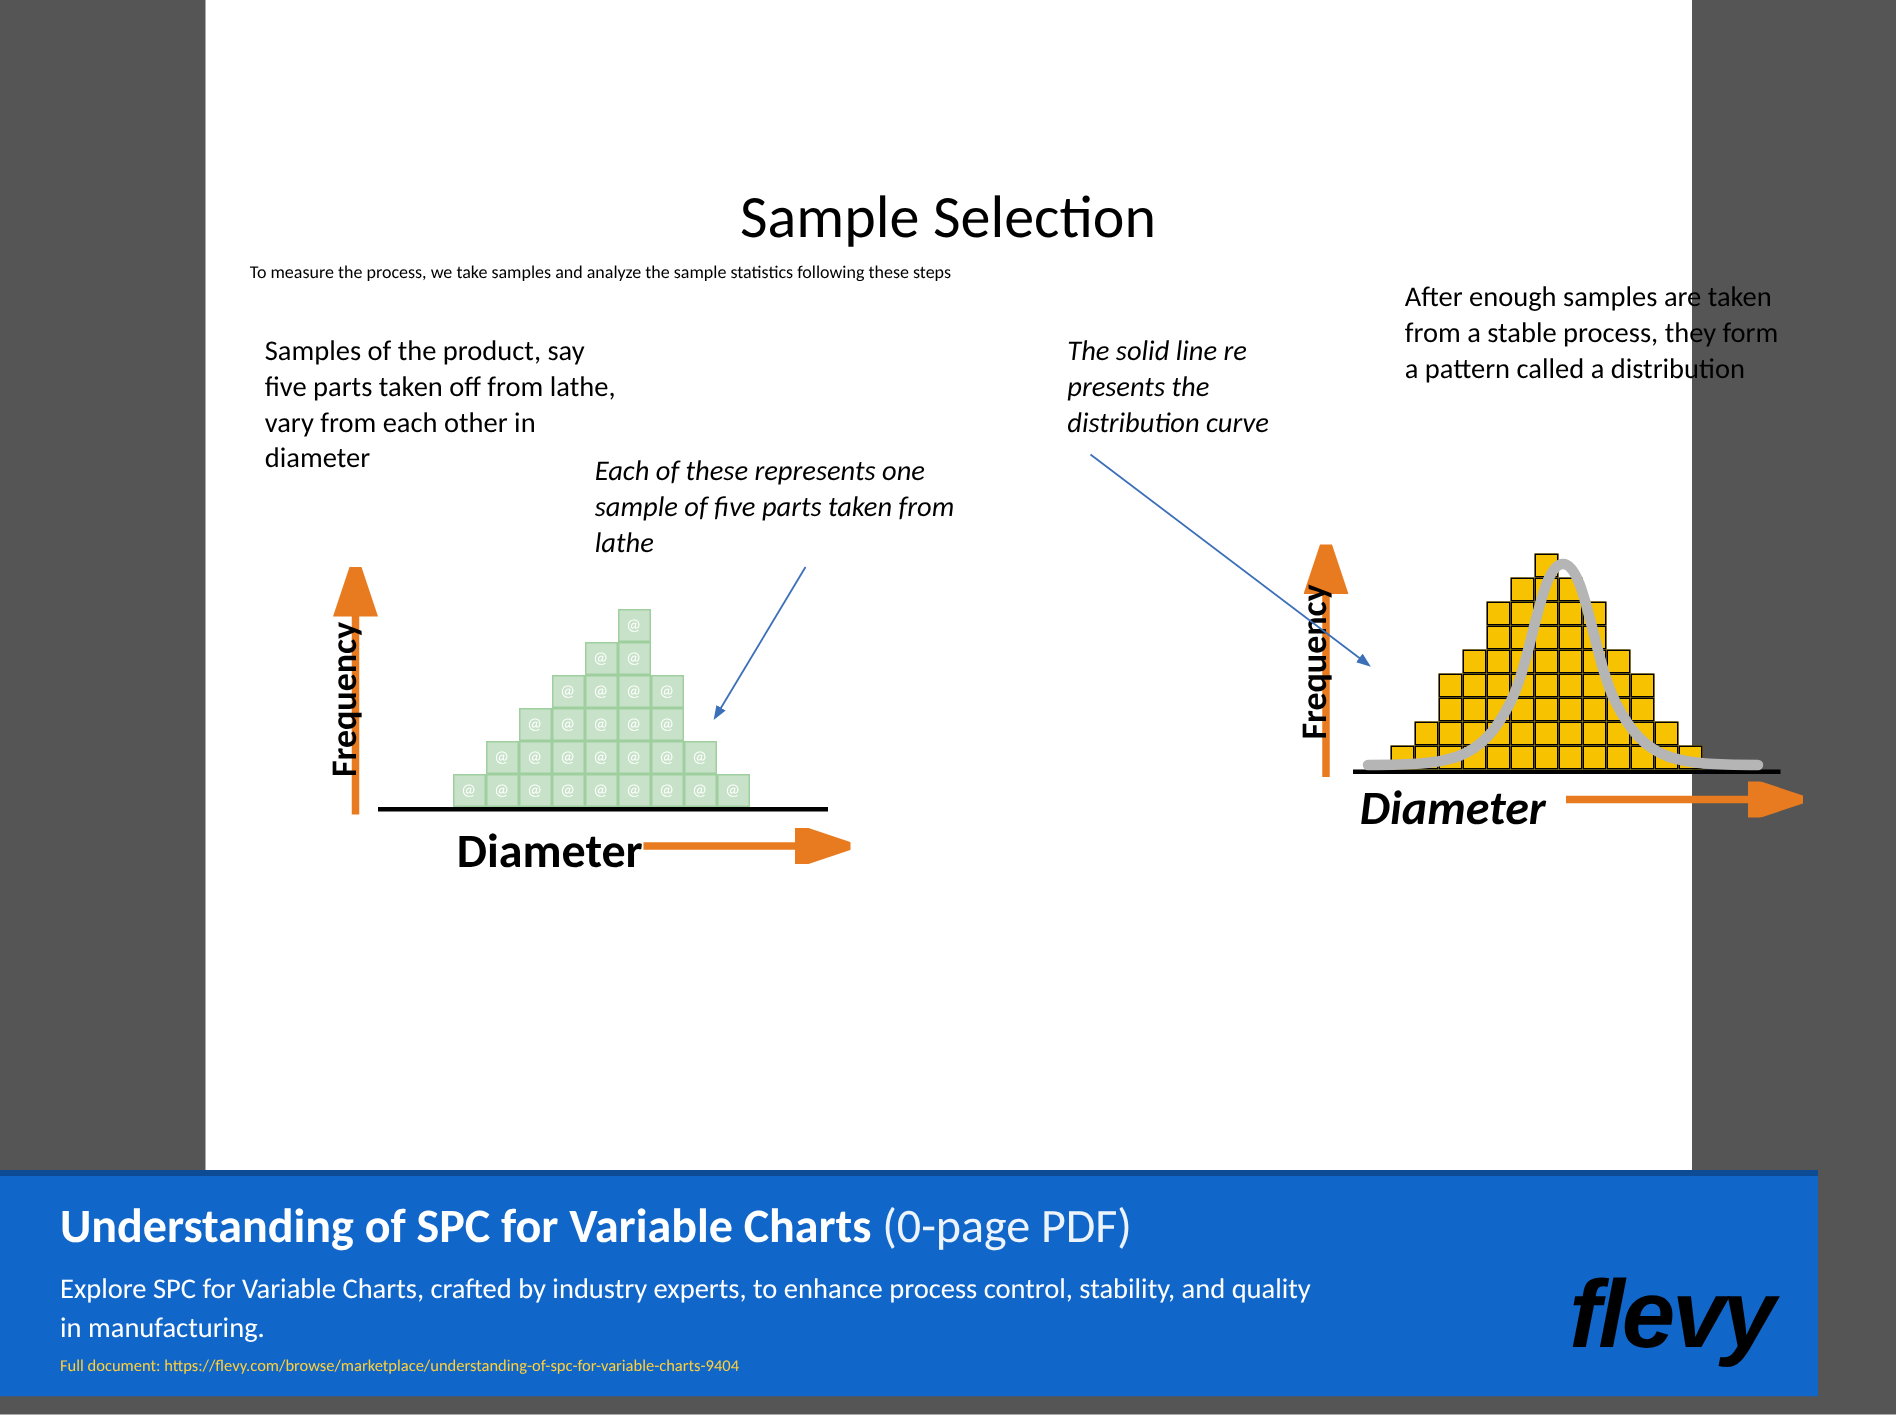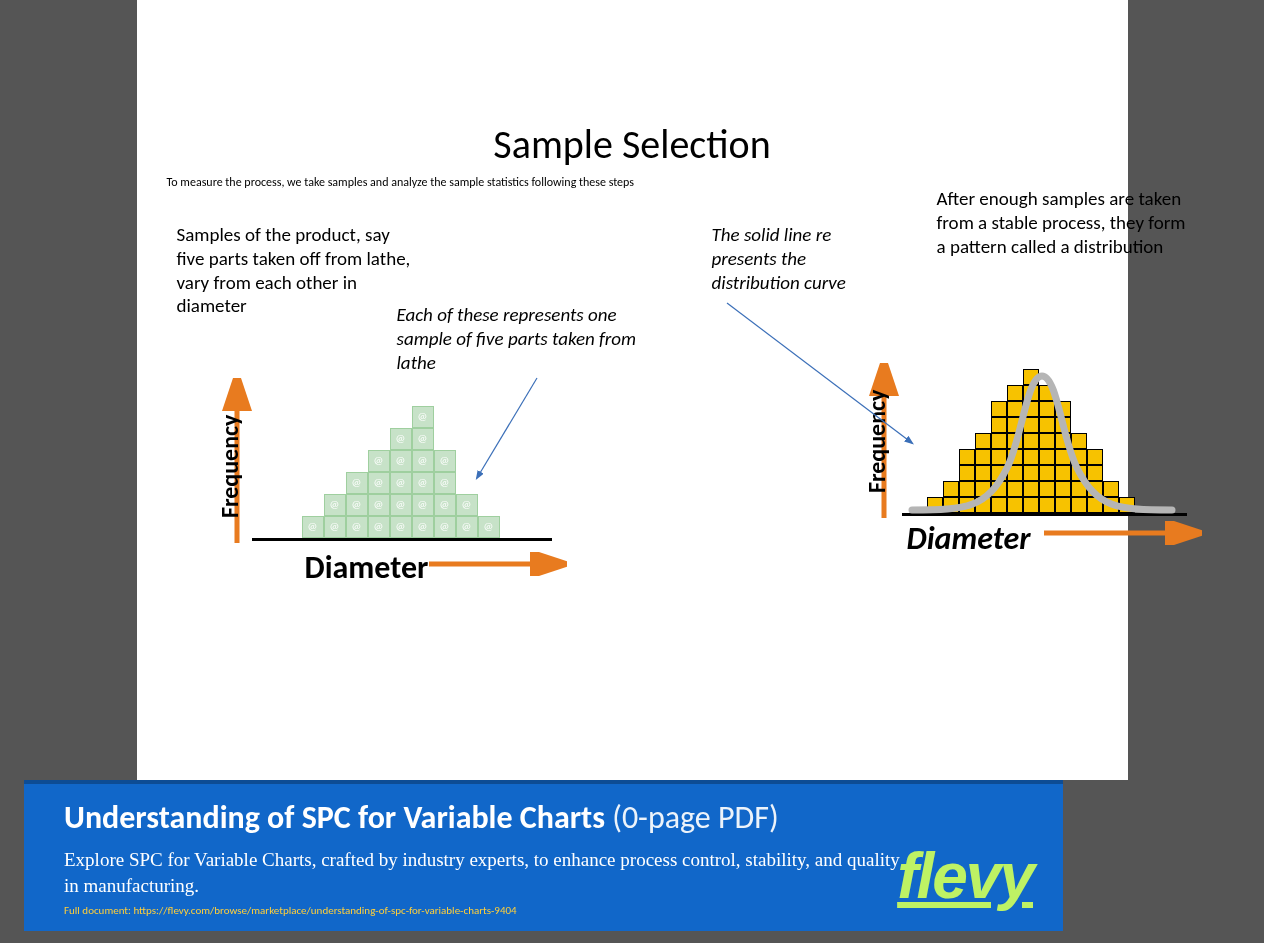--- a/index.html
+++ b/index.html
@@ -49,61 +49,58 @@
     font-weight: 700;
     font-size: 24px;
   }
   .axis-label-x {
     position: absolute;
     font-weight: 700;
     font-size: 32px;
   }
   
   .footer {
-    width: 1039px;
+    width: 1212px;
     background: #1167c9;
     border-top: 4px solid #0d4c94;
     color: #fff;
     box-sizing: border-box;
     padding: 14px 30px 14px 40px;
     position: relative;
     min-height: 150px;
-    margin-left: 24px;
   }
   .footer-title {
     font-size: 32px;
     font-weight: 600;
   }
   .footer-title .subtle {
     font-weight: 300;
     opacity: 0.92;
   }
   .footer-desc {
     font-size: 19px;
     margin-top: 10px;
     max-width: 840px;
     line-height: 1.35;
-    font-family: Liberation Serif, serif;
   }
   .footer-link {
     font-size: 11px;
     color: #ffcf3a;
     margin-top: 6px;
   }
   .brand {
     position: absolute;
     right: 30px;
     bottom: 18px;
     font-family: Arial, sans-serif;
     font-weight: 900;
     font-style: italic;
     font-size: 64px;
-    color: #bef264;
+    color: #000000;
     letter-spacing: -2px;
-    text-decoration: underline;
   }
   
   .hist-col {
     position: absolute;
     bottom: 0;
     width: 22px;
   }
   .hist-block {
     width: 22px;
     height: 22px;

